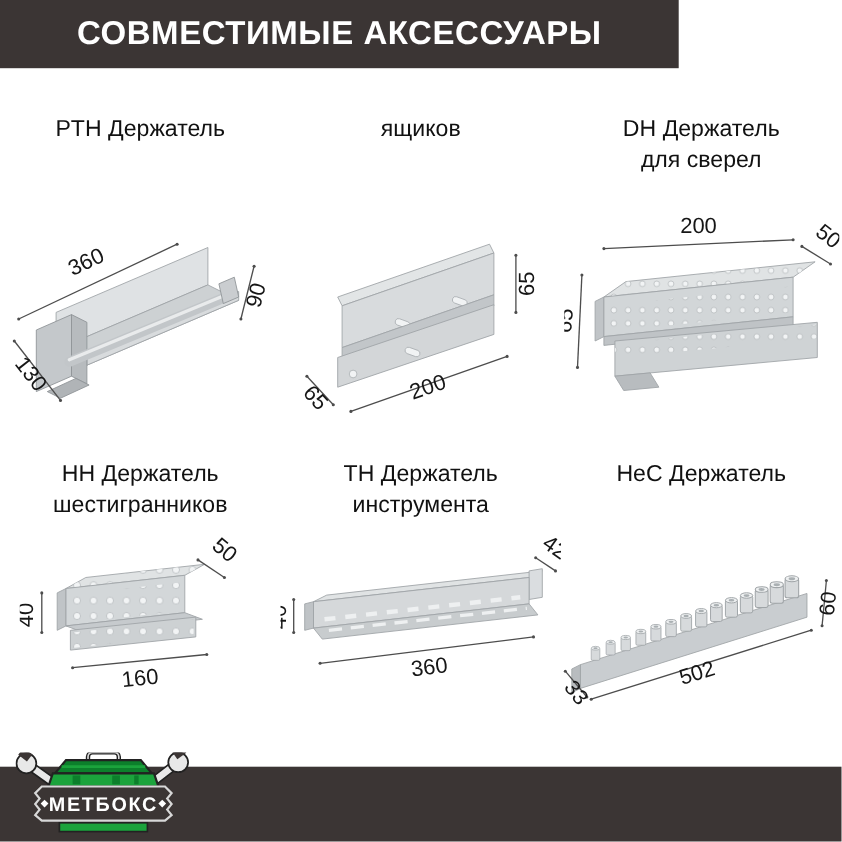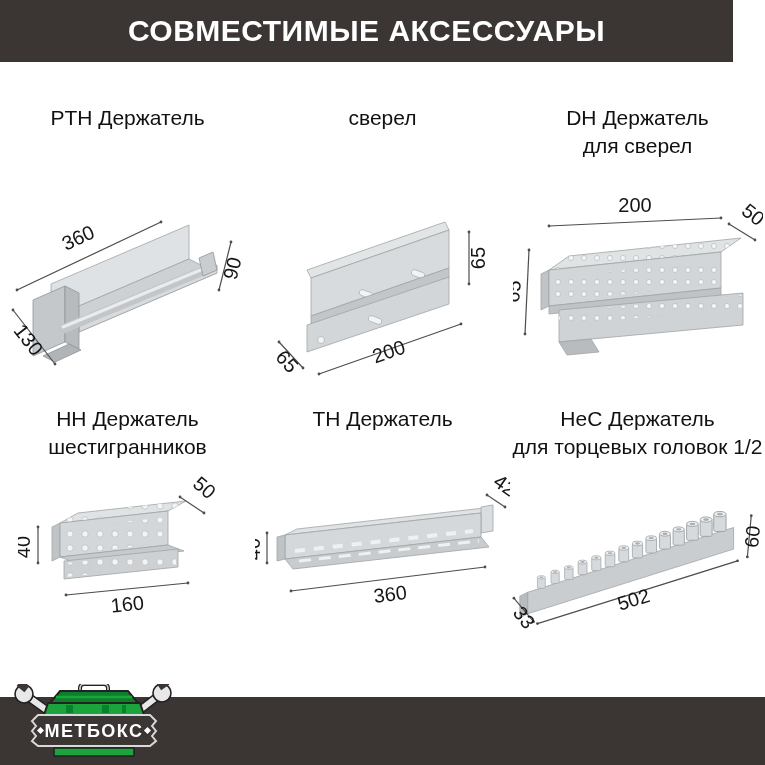--- a/index.html
+++ b/index.html
@@ -1,32 +1,32 @@
 <!DOCTYPE html>
 <html><head>
 <meta charset="utf-8">
 <style>
   html,body{margin:0;padding:0;}
   body{
     width:765px;height:765px;position:relative;background:#ffffff;
     font-family:"Liberation Sans", sans-serif;color:#111;overflow:hidden;
   }
   .header{
-    position:absolute;top:0;left:0;width:733px;height:62px;background:#3B3534;
+    position:absolute;top:0;left:0;width:617px;height:62px;background:#3B3534;
     display:flex;align-items:center;justify-content:center;text-align:center;
   }
   .header h1{
     margin:0;color:#fff;font-size:30px;font-weight:bold;letter-spacing:.5px;
   }
   .grid{
     position:absolute;top:62px;left:0;width:765px;
   }
   .row{display:flex;width:765px;}
   .row1{margin-top:42px;}
-  .row2{margin-top:18px;}
+  .row2{margin-top:30px;}
   .card{width:255px;display:flex;flex-direction:column;align-items:center;}
   .title{
     text-align:center;font-size:21px;line-height:1.32;min-height:88px;
   }
   .row2 .title{min-height:66px;}
   .title .code{font-weight:normal;}
   .drawing{display:block;}
   .dim-text{font-size:20px;fill:#161616;font-family:"Liberation Sans",sans-serif;}
   .dim-line{stroke:#4d4d4d;stroke-width:1.2;}
   .dim-dot{fill:#4d4d4d;}
@@ -79,21 +79,21 @@
           <line class="dim-line" x1="10" y1="118" x2="52" y2="172"></line>
           <circle class="dim-dot" cx="10" cy="118" r="1.4"></circle>
             <circle class="dim-dot" cx="52" cy="172" r="1.4"></circle>
           <text class="dim-text" text-anchor="middle" transform="translate(20,152) rotate(52)">130</text>
         </g>
       </svg>
     </div>
 
     <div class="card">
       <div class="title">
-        <div>сверел</div>
+        <div>ящиков</div>
       </div>
       <svg class="drawing" width="240" height="195" viewBox="0 0 240 195">
         <g>
           <polygon points="44,78 182,30 186,38 48,86" fill="#e2e5e6" stroke="#9fa4a7" stroke-width="0.8"></polygon>
           <polygon points="48,86 186,38 186,76 48,124" fill="#d8dbdd" stroke="#9fa4a7" stroke-width="0.8"></polygon>
           <rect x="-3" y="-7" width="6" height="14" rx="3" transform="translate(103,102) rotate(-70)" fill="#f1f3f4" stroke="#a8adb0" stroke-width="0.7"></rect>
           <rect x="-3" y="-7" width="6" height="14" rx="3" transform="translate(155,82) rotate(-70)" fill="#f1f3f4" stroke="#a8adb0" stroke-width="0.7"></rect>
           <polygon points="48,124 186,76 186,86 48,134" fill="#c2c6c9" stroke="#9fa4a7" stroke-width="0.8"></polygon>
           <polygon points="44,133 186,85 186,112 44,160" fill="#d3d6d8" stroke="#9fa4a7" stroke-width="0.8"></polygon>
           <rect x="-3" y="-7" width="6" height="14" rx="3" transform="translate(112,128) rotate(-70)" fill="#f1f3f4" stroke="#a8adb0" stroke-width="0.7"></rect>
@@ -205,20 +205,21 @@
           <circle class="dim-dot" cx="48" cy="124" r="1.4"></circle>
             <circle class="dim-dot" cx="170" cy="112" r="1.4"></circle>
           <text class="dim-text" text-anchor="middle" transform="translate(110,140) rotate(-6)">160</text>
         </g>
       </svg>
     </div>
 
     <div class="card">
       <div class="title">
         <div><span class="code">TH</span> <span>Держатель</span></div>
+        <div>инструмента</div>
         <div></div>
       </div>
       <svg class="drawing" width="255" height="150" viewBox="0 0 255 150">
         <g>
           <polygon points="30,64 226,42 238,36 42,58" fill="#e0e3e4" stroke="#9fa4a7" stroke-width="0.8"></polygon>
           <polygon points="226,36 238,34 238,60 226,62" fill="#dadde0" stroke="#9fa4a7" stroke-width="0.8"></polygon>
           <polygon points="30,64 226,42 226,66 30,88" fill="#d5d8da" stroke="#9fa4a7" stroke-width="0.8"></polygon>
           <line x1="40" y1="80" x2="218" y2="60" stroke="#eef0f1" stroke-width="4" stroke-dasharray="10 9"></line>
           <polygon points="30,88 226,66 234,76 38,98" fill="#c8ccce" stroke="#9fa4a7" stroke-width="0.8"></polygon>
           <line x1="44" y1="90" x2="224" y2="70" stroke="#eef0f1" stroke-width="3" stroke-dasharray="12 8"></line>
@@ -241,21 +242,20 @@
           <circle class="dim-dot" cx="36" cy="120" r="1.4"></circle>
             <circle class="dim-dot" cx="230" cy="96" r="1.4"></circle>
           <text class="dim-text" text-anchor="middle" transform="translate(136,130) rotate(-7)">360</text>
         </g>
       </svg>
     </div>
 
     <div class="card">
       <div class="title">
         <div><span class="code">HeC</span> <span>Держатель</span></div>
-        <div>для торцевых головок 1/2</div>
         <div></div>
       </div>
       <svg class="drawing" width="255" height="165" viewBox="0 0 260 165">
         <defs>
           <g id="sock">
             <rect x="-5" y="-14" width="10" height="14" rx="1.5" fill="#d7dadc" stroke="#9fa4a7" stroke-width="0.8"></rect>
             <ellipse cx="0" cy="-14" rx="5" ry="2.2" fill="#eef0f1" stroke="#9fa4a7" stroke-width="0.8"></ellipse>
             <ellipse cx="0" cy="-14" rx="2.4" ry="1.1" fill="#aab0b3"></ellipse>
           </g>
         </defs>

